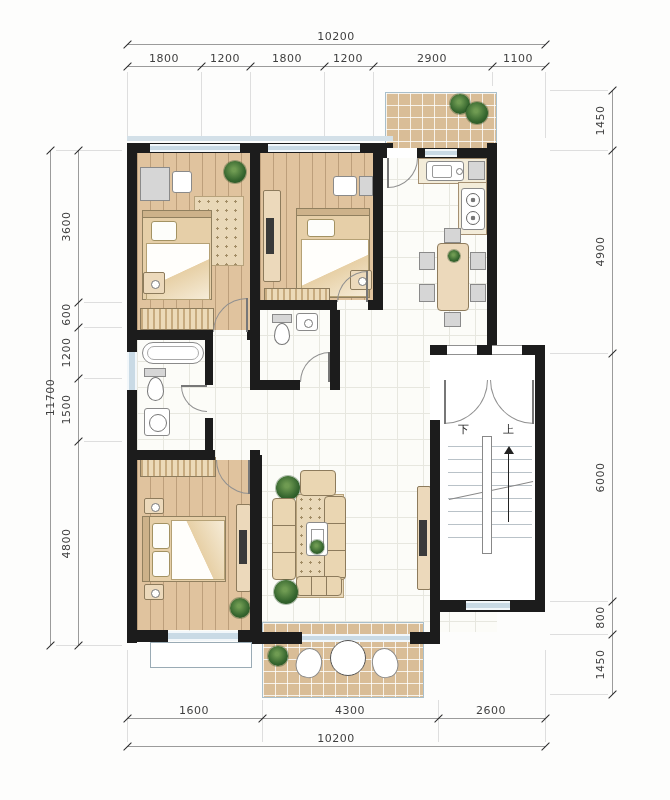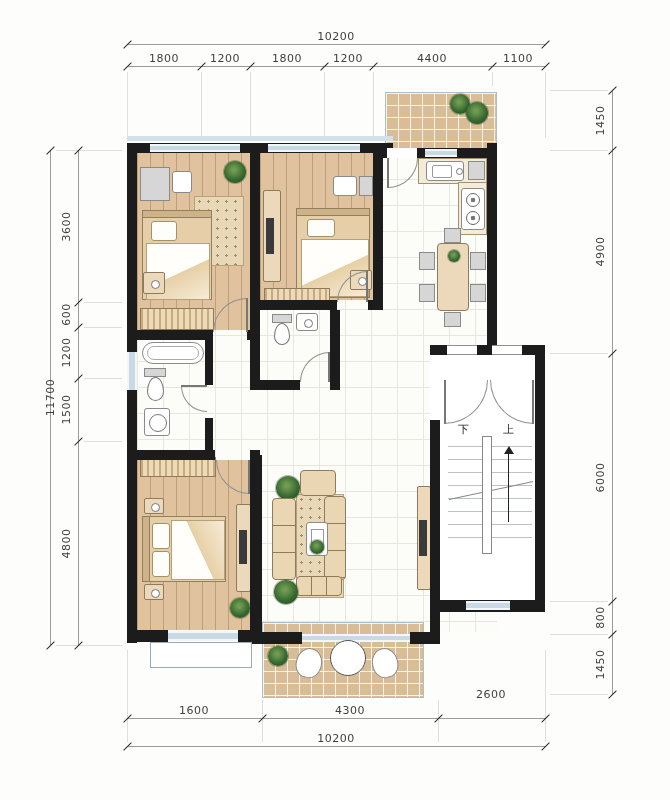--- a/index.html
+++ b/index.html
@@ -99,21 +99,21 @@
   <div class="abs tick" style="left:196px;top:66px"></div>
   <div class="abs tick" style="left:245px;top:66px"></div>
   <div class="abs tick" style="left:319px;top:66px"></div>
   <div class="abs tick" style="left:368px;top:66px"></div>
   <div class="abs tick" style="left:487px;top:66px"></div>
   <div class="abs tick" style="left:540px;top:66px"></div>
   <div class="abs dlabel" style="left:144px;top:52px">1800</div>
   <div class="abs dlabel" style="left:205px;top:52px">1200</div>
   <div class="abs dlabel" style="left:267px;top:52px">1800</div>
   <div class="abs dlabel" style="left:328px;top:52px">1200</div>
-  <div class="abs dlabel" style="left:412px;top:52px">4400</div>
+  <div class="abs dlabel" style="left:412px;top:52px">2900</div>
   <div class="abs dlabel" style="left:498px;top:52px">1100</div>
 
   <div class="abs dline" style="left:50px;top:150px;width:1px;height:495px"></div>
   <div class="abs tick" style="left:45px;top:150px"></div>
   <div class="abs tick" style="left:45px;top:645px"></div>
   <div class="abs dlabel dlabel-v" style="left:30px;top:391px">11700</div>
   <div class="abs dline" style="left:78px;top:150px;width:1px;height:495px"></div>
   <div class="abs tick" style="left:73px;top:150px"></div>
   <div class="abs tick" style="left:73px;top:302px"></div>
   <div class="abs tick" style="left:73px;top:327px"></div>
@@ -139,21 +139,21 @@
   <div class="abs dlabel dlabel-v" style="left:580px;top:611px">800</div>
   <div class="abs dlabel dlabel-v" style="left:580px;top:658px">1450</div>
 
   <div class="abs dline" style="left:127px;top:718px;width:418px;height:1px"></div>
   <div class="abs tick" style="left:122px;top:718px"></div>
   <div class="abs tick" style="left:257px;top:718px"></div>
   <div class="abs tick" style="left:433px;top:718px"></div>
   <div class="abs tick" style="left:540px;top:718px"></div>
   <div class="abs dlabel" style="left:174px;top:704px">1600</div>
   <div class="abs dlabel" style="left:330px;top:704px">4300</div>
-  <div class="abs dlabel" style="left:471px;top:688px">2600</div>
+  <div class="abs dlabel" style="left:471px;top:704px">2600</div>
   <div class="abs dline" style="left:127px;top:746px;width:418px;height:1px"></div>
   <div class="abs tick" style="left:122px;top:746px"></div>
   <div class="abs tick" style="left:540px;top:746px"></div>
   <div class="abs dlabel" style="left:316px;top:732px">10200</div>
 
   <div class="abs tile-white" style="left:137px;top:153px;width:360px;height:479px"></div>
   <div class="abs plainwhite" style="left:430px;top:355px;width:115px;height:245px"></div>
 
   <div class="abs tile-tan" style="left:385px;top:92px;width:112px;height:58px"></div>
   <div class="abs plant" style="left:450px;top:94px;width:20px;height:20px"></div>

